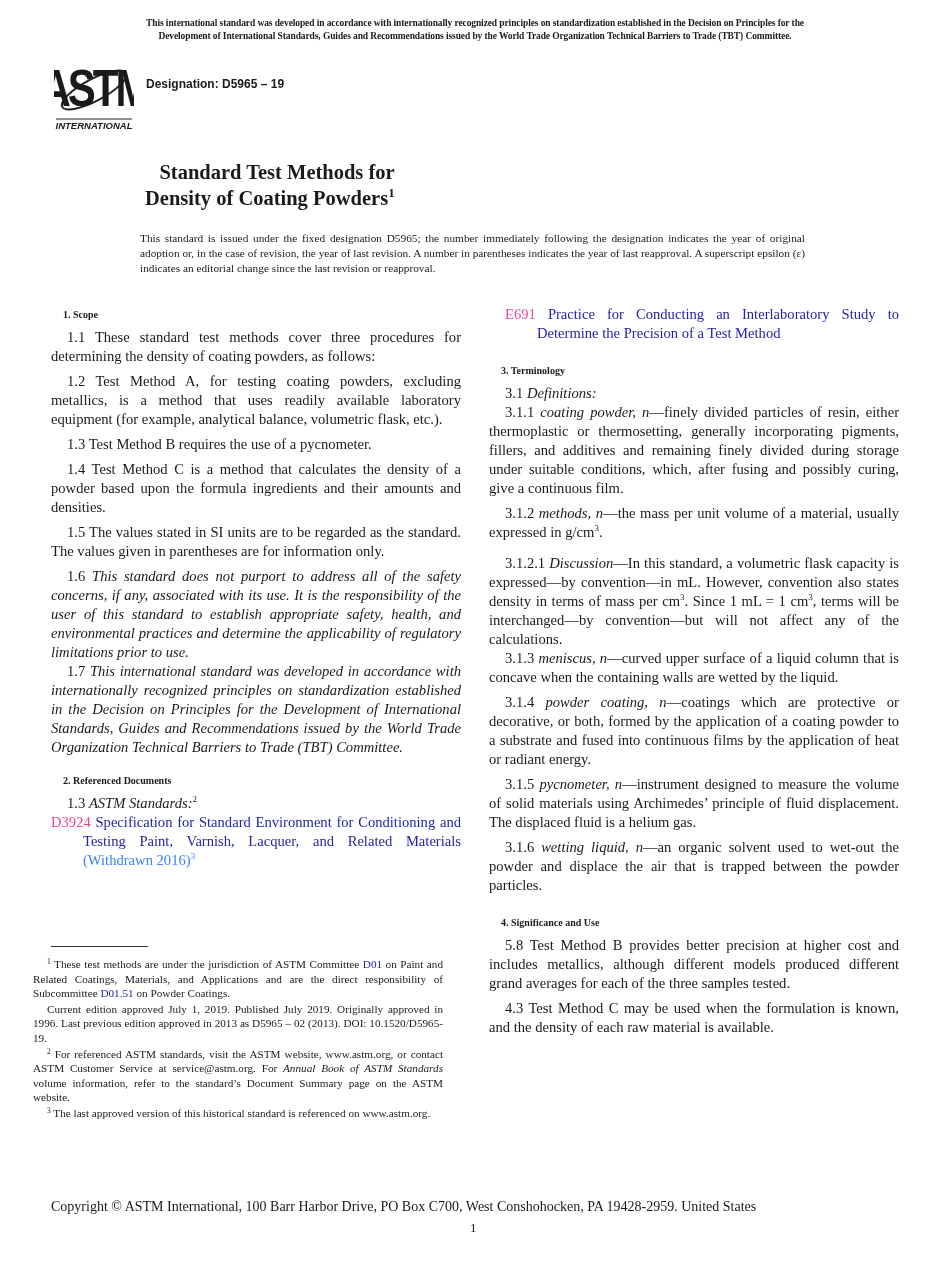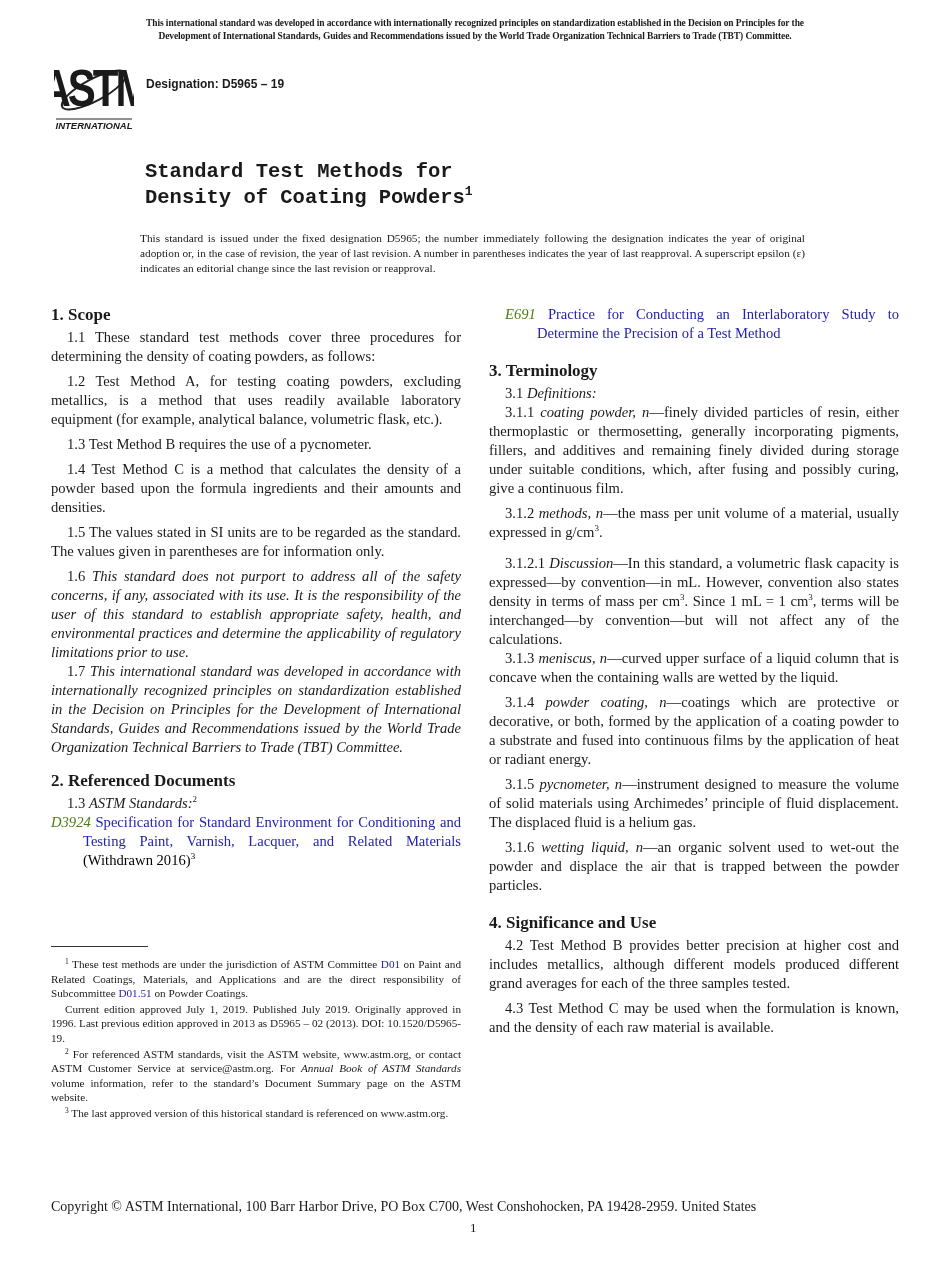--- a/index.html
+++ b/index.html
@@ -1,35 +1,35 @@
 <!DOCTYPE html>
 <html><head>
 <meta charset="utf-8">
 <style>
   html, body { margin: 0; padding: 0; background: #ffffff; }
   body { width: 950px; height: 1272px; position: relative; overflow: hidden; color: #1a1a1a; font-family: "Liberation Serif", serif; }
   .notice { position: absolute; top: 16px; left: 40px; width: 870px; text-align: center; font-family: "Liberation Serif", serif; font-weight: bold; font-size: 10.2px; line-height: 13px; letter-spacing: -0.1px; transform: scaleX(0.93); transform-origin: center top; }
   .logo { position: absolute; left: 54px; top: 56px; width: 80px; height: 76px; }
   .designation { position: absolute; left: 146px; top: 77px; font-family: "Liberation Sans", sans-serif; font-weight: bold; font-size: 12px; }
-  .title { position: absolute; left: 145px; top: 159px; font-family: Liberation Mono, monospace; font-weight: bold; font-size: 20.5px; line-height: 26px; }
+  .title { position: absolute; left: 145px; top: 159px; font-family: Liberation Serif, serif; font-weight: bold; font-size: 20.5px; line-height: 26px; text-align: right; }
   .title sup { font-size: 13px; vertical-align: 8px; line-height: 0; }
   .issued { position: absolute; left: 140px; top: 231px; width: 665px; font-size: 11.3px; line-height: 15px; text-align: justify; }
   .col { position: absolute; top: 305px; width: 410px; font-size: 14.6px; line-height: 19px; text-align: justify; }
   .col.left { left: 51px; }
   .col.right { left: 489px; }
   .col p { margin: 0 0 6px 0; text-indent: 16px; }
   .col p.tight { margin-bottom: 0; }
-  .col h2 { font-size: 17px; font-weight: bold; margin: 0 0 4px 0; line-height: 19px; }
+  .col h2 { font-size: 10px; font-weight: bold; margin: 0 0 4px 12px; line-height: 19px; }
   .col h2.spaced { margin-top: 16px; }
   .ref { margin: 0 0 0 0; padding-left: 32px; text-indent: -32px; color: #2424a8; }
-  .ref .code { color: #4d7c0f; font-style: italic; }
-  .ref .plain { color: #000000; }
+  .ref .code { color: #ec4899; }
+  .ref .plain { color: #3b82f6; }
   sup.s { font-size: 9px; vertical-align: 6px; line-height: 0; }
   .fn-rule { position: absolute; left: 51px; top: 946px; width: 97px; border-top: 1px solid #333; }
-  .footnotes { position: absolute; left: 51px; top: 957px; width: 410px; font-size: 11.2px; line-height: 14.6px; text-align: justify; }
+  .footnotes { position: absolute; left: 33px; top: 957px; width: 410px; font-size: 11.2px; line-height: 14.6px; text-align: justify; }
   .footnotes p { margin: 0 0 1px 0; text-indent: 14px; }
   .footnotes .lnk { color: #2424a8; }
   .footnotes sup { font-size: 7.5px; vertical-align: 4px; line-height: 0; }
   .copyright { position: absolute; left: 51px; top: 1199px; font-family: Liberation Serif, serif; font-size: 14px; }
   .pagenum { position: absolute; left: 470px; top: 1220px; font-size: 13px; }
   i { font-style: italic; }
 </style>
 </head>
 <body>
 
@@ -91,18 +91,18 @@
   <p class="tight"><span>3.1 </span><i>Definitions:</i></p>
   <p><span>3.1.1 </span><i>coating powder, n</i><span>—finely divided particles of resin, either thermoplastic or thermosetting, generally incorporating pigments, fillers, and additives and remaining finely divided during storage under suitable conditions, which, after fusing and possibly curing, give a continuous film.</span></p>
   <p style="margin-bottom:12px"><span>3.1.2 </span><i>methods, n</i><span>—the mass per unit volume of a material, usually expressed in g/cm</span><sup class="s">3</sup><span>.</span></p>
   <p class="tight"><span>3.1.2.1 </span><i>Discussion</i><span>—In this standard, a volumetric flask capacity is expressed—by convention—in mL. However, convention also states density in terms of mass per cm</span><sup class="s">3</sup><span>. Since 1 mL = 1 cm</span><sup class="s">3</sup><span>, terms will be interchanged—by convention—but will not affect any of the calculations.</span></p>
   <p><span>3.1.3 </span><i>meniscus, n</i><span>—curved upper surface of a liquid column that is concave when the containing walls are wetted by the liquid.</span></p>
   <p><span>3.1.4 </span><i>powder coating, n</i><span>—coatings which are protective or decorative, or both, formed by the application of a coating powder to a substrate and fused into continuous films by the application of heat or radiant energy.</span></p>
   <p><span>3.1.5 </span><i>pycnometer, n</i><span>—instrument designed to measure the volume of solid materials using Archimedes’ principle of fluid displacement. The displaced fluid is a helium gas.</span></p>
   <p><span>3.1.6 </span><i>wetting liquid, n</i><span>—an organic solvent used to wet-out the powder and displace the air that is trapped between the powder particles.</span></p>
 
   <h2 class="spaced" style="margin-top:18px">4.  Significance and Use</h2>
-  <p>4.2  Test Method B provides better precision at higher cost and includes metallics, although different models produced different grand averages for each of the three samples tested.</p>
+  <p>5.8  Test Method B provides better precision at higher cost and includes metallics, although different models produced different grand averages for each of the three samples tested.</p>
   <p>4.3  Test Method C may be used when the formulation is known, and the density of each raw material is available.</p>
 </div>
 
 <div class="copyright">Copyright © ASTM International, 100 Barr Harbor Drive, PO Box C700, West Conshohocken, PA 19428-2959. United States</div>
 <div class="pagenum">1</div>
 
 </body></html>

